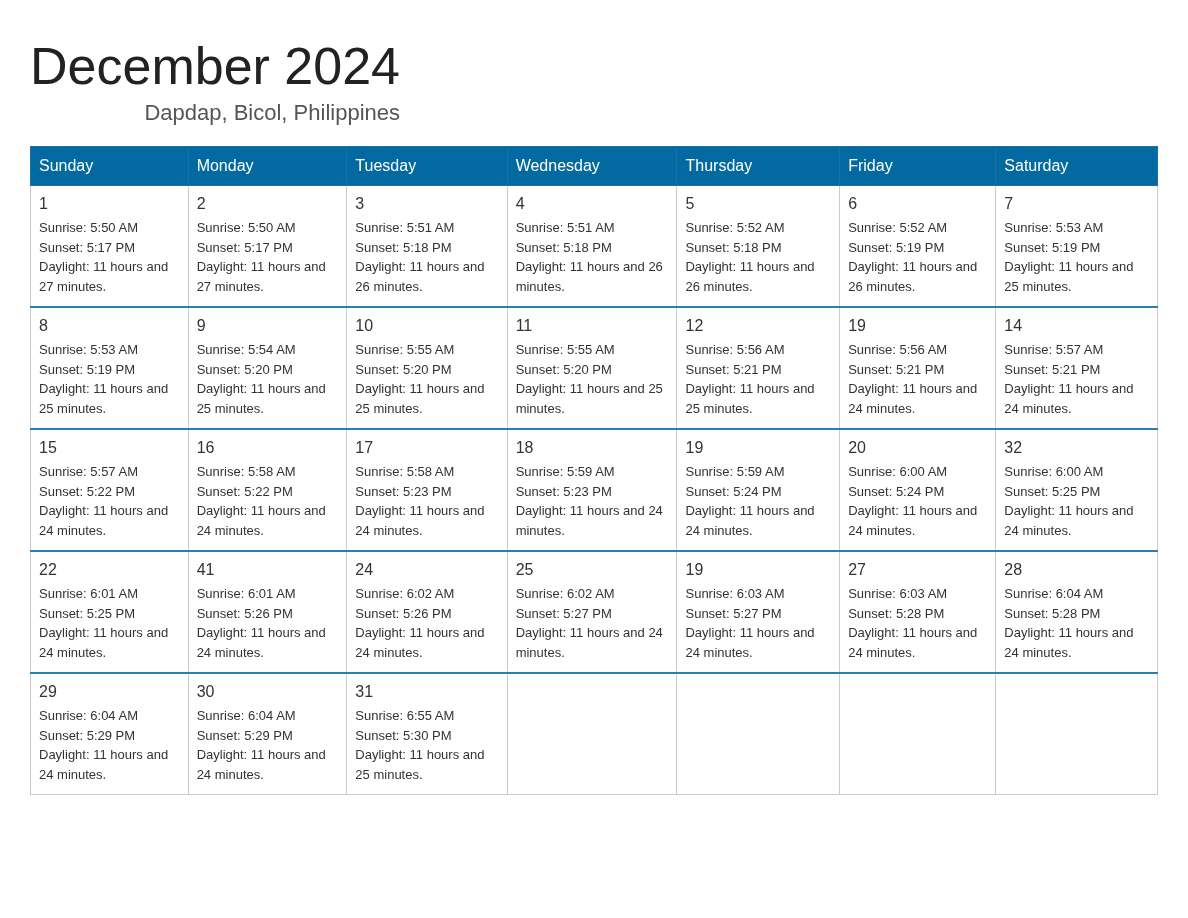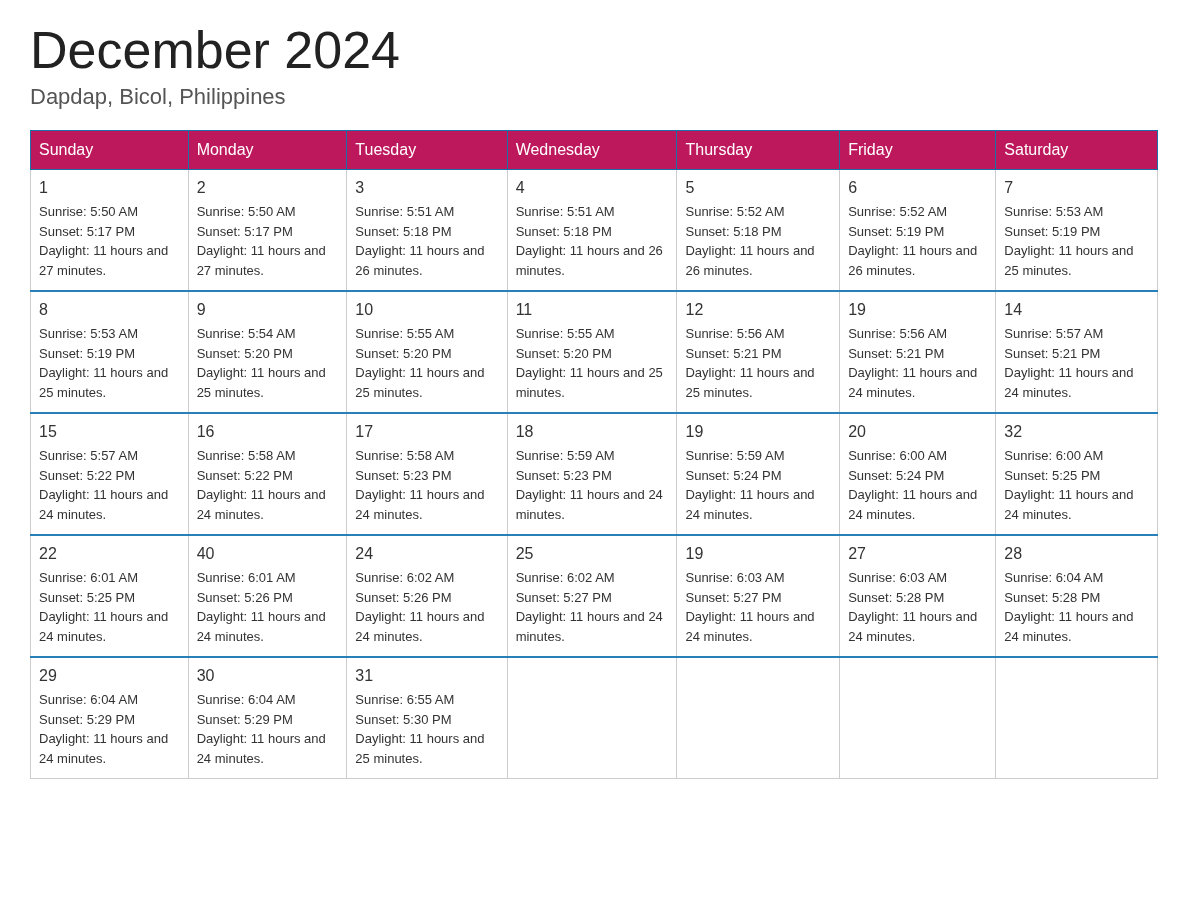--- a/index.html
+++ b/index.html
@@ -39,38 +39,40 @@
       margin-left: 3px;
       margin-top: 6px;
     }
     .logo-blue {
       font-size: 28px;
       font-weight: bold;
       color: #1a6fa8;
       margin-left: 2px;
     }
     .title-section {
+      text-align: right;
+      margin-top: 16px;
     }
     .main-title {
       font-size: 52px;
       font-weight: normal;
       color: #222;
     }
     .subtitle {
       font-size: 22px;
       color: #555;
       margin-top: 4px;
     }
     table {
       width: 100%;
       border-collapse: collapse;
       font-size: 13px;
     }
     thead tr th {
-      background: #be185d;
+      background: #0369a1;
       color: #fff;
       padding: 10px 8px;
       text-align: left;
       font-weight: normal;
       font-size: 16px;
       border: 1px solid #1a6fa8;
     }
     tbody tr td {
       vertical-align: top;
       padding: 6px 8px 10px 8px;
@@ -140,21 +142,21 @@
         <td><span class="day-num">15</span><span>Sunrise: 5:57 AM</span><br><span>Sunset: 5:22 PM</span><br><span>Daylight: 11 hours and 24 minutes.</span></td>
         <td><span class="day-num">16</span><span>Sunrise: 5:58 AM</span><br><span>Sunset: 5:22 PM</span><br><span>Daylight: 11 hours and 24 minutes.</span></td>
         <td><span class="day-num">17</span><span>Sunrise: 5:58 AM</span><br><span>Sunset: 5:23 PM</span><br><span>Daylight: 11 hours and 24 minutes.</span></td>
         <td><span class="day-num">18</span><span>Sunrise: 5:59 AM</span><br><span>Sunset: 5:23 PM</span><br><span>Daylight: 11 hours and 24 minutes.</span></td>
         <td><span class="day-num">19</span><span>Sunrise: 5:59 AM</span><br><span>Sunset: 5:24 PM</span><br><span>Daylight: 11 hours and 24 minutes.</span></td>
         <td><span class="day-num">20</span><span>Sunrise: 6:00 AM</span><br><span>Sunset: 5:24 PM</span><br><span>Daylight: 11 hours and 24 minutes.</span></td>
         <td><span class="day-num">32</span><span>Sunrise: 6:00 AM</span><br><span>Sunset: 5:25 PM</span><br><span>Daylight: 11 hours and 24 minutes.</span></td>
       </tr>
       <tr>
         <td><span class="day-num">22</span><span>Sunrise: 6:01 AM</span><br><span>Sunset: 5:25 PM</span><br><span>Daylight: 11 hours and 24 minutes.</span></td>
-        <td><span class="day-num">40</span><span>Sunrise: 6:01 AM</span><br><span>Sunset: 5:26 PM</span><br><span>Daylight: 11 hours and 24 minutes.</span></td>
+        <td><span class="day-num">41</span><span>Sunrise: 6:01 AM</span><br><span>Sunset: 5:26 PM</span><br><span>Daylight: 11 hours and 24 minutes.</span></td>
         <td><span class="day-num">24</span><span>Sunrise: 6:02 AM</span><br><span>Sunset: 5:26 PM</span><br><span>Daylight: 11 hours and 24 minutes.</span></td>
         <td><span class="day-num">25</span><span>Sunrise: 6:02 AM</span><br><span>Sunset: 5:27 PM</span><br><span>Daylight: 11 hours and 24 minutes.</span></td>
         <td><span class="day-num">19</span><span>Sunrise: 6:03 AM</span><br><span>Sunset: 5:27 PM</span><br><span>Daylight: 11 hours and 24 minutes.</span></td>
         <td><span class="day-num">27</span><span>Sunrise: 6:03 AM</span><br><span>Sunset: 5:28 PM</span><br><span>Daylight: 11 hours and 24 minutes.</span></td>
         <td><span class="day-num">28</span><span>Sunrise: 6:04 AM</span><br><span>Sunset: 5:28 PM</span><br><span>Daylight: 11 hours and 24 minutes.</span></td>
       </tr>
       <tr>
         <td><span class="day-num">29</span><span>Sunrise: 6:04 AM</span><br><span>Sunset: 5:29 PM</span><br><span>Daylight: 11 hours and 24 minutes.</span></td>
         <td><span class="day-num">30</span><span>Sunrise: 6:04 AM</span><br><span>Sunset: 5:29 PM</span><br><span>Daylight: 11 hours and 24 minutes.</span></td>
         <td><span class="day-num">31</span><span>Sunrise: 6:55 AM</span><br><span>Sunset: 5:30 PM</span><br><span>Daylight: 11 hours and 25 minutes.</span></td>

